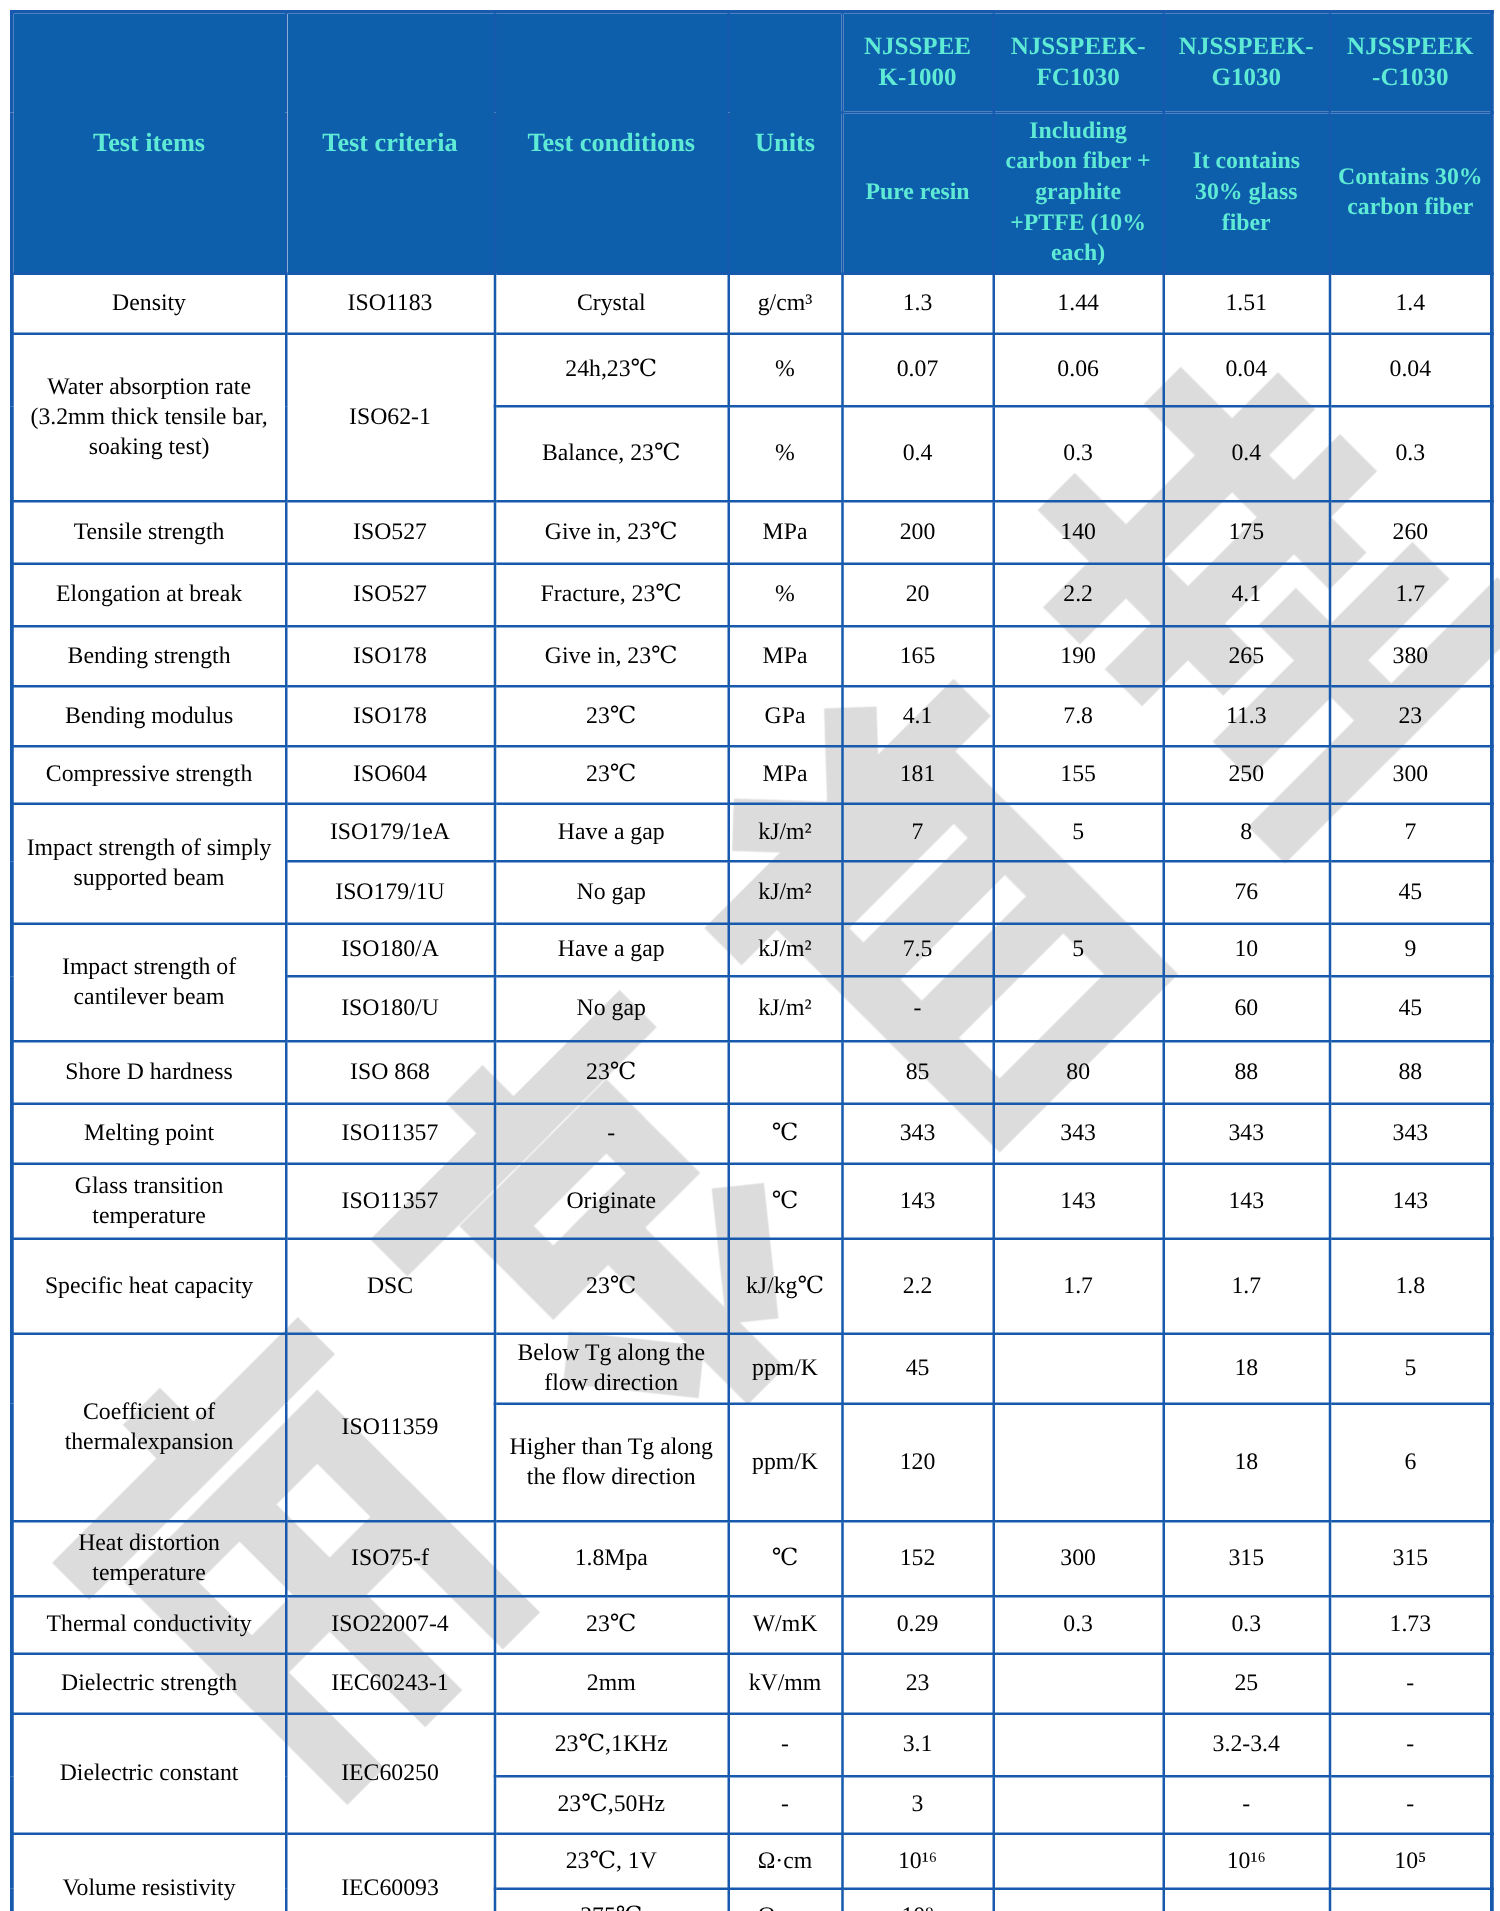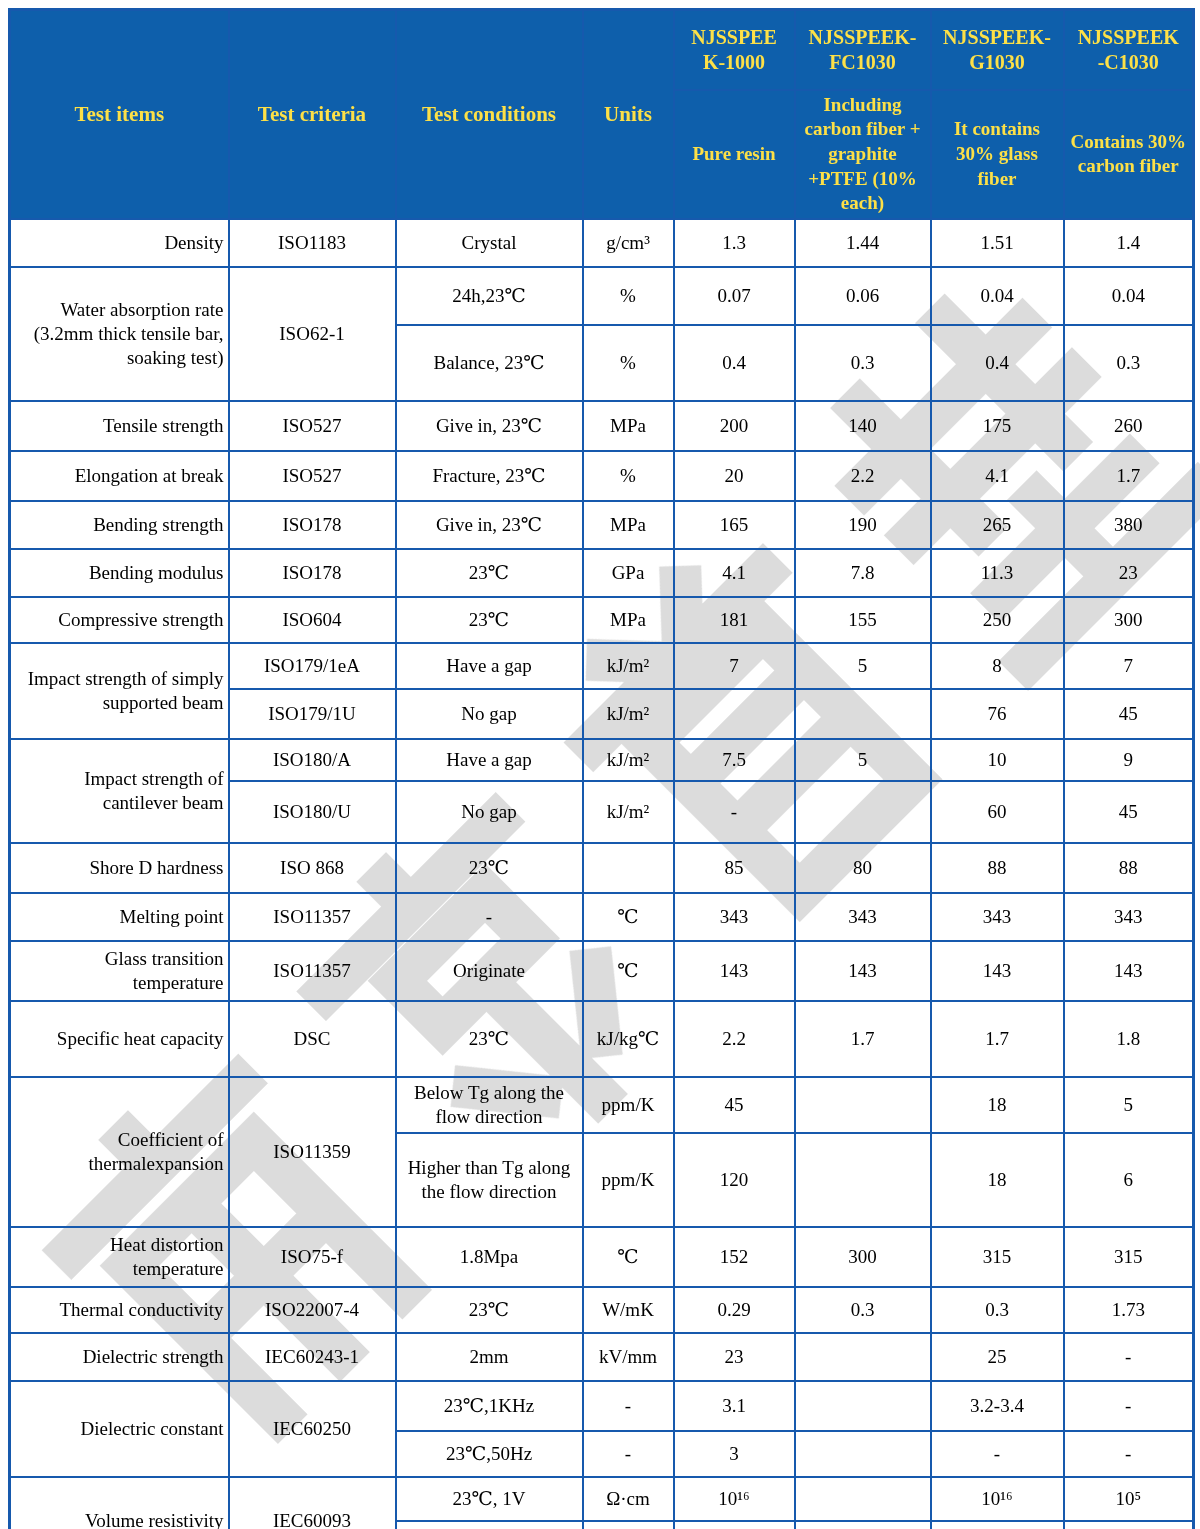--- a/index.html
+++ b/index.html
@@ -29,41 +29,41 @@
   }
   th,td{
     border:2px solid #1659ad;
     text-align:center;
     vertical-align:middle;
     padding:2px 4px;
     overflow:hidden;
   }
   thead th{
     background:#0e5fab;
-    color:#fde047;
+    color:#5eead4;
     font-weight:bold;
     font-size:21px;
   }
   th.pname{
     font-size:20px;
     white-space:pre-line;
     line-height:1.25;
   }
   th.pdesc{
     font-size:19px;
     line-height:1.3;
     margin-top:25px;
   }
   tbody td{
     background:transparent;
     color:#000000;
     font-size:19px;
     line-height:1.25;
   }
-  td.c-item{font-size:19px;text-align:right;}
+  td.c-item{font-size:19px;}
   td.c-cond{font-size:19px;}
 </style>
 </head>
 <body>
 
 <div class="page">
 
   <svg class="watermark" width="1200" height="1529" viewBox="0 0 1200 1529">
     <g transform="translate(630,850) rotate(-45)" stroke="#dadada" stroke-width="42" fill="none" stroke-linecap="square" opacity="0.95">
 
@@ -243,21 +243,21 @@
       <tr style="height:42px">
         <td class="c-item" rowspan="2">Impact strength of cantilever beam</td>
         <td>ISO180/A</td>
         <td class="c-cond">Have a gap</td>
         <td>kJ/m²</td>
         <td>7.5</td>
         <td>5</td>
         <td>10</td>
         <td>9</td>
       </tr>
-      <tr style="height:62px">
+      <tr style="height:52px">
         <td>ISO180/U</td>
         <td class="c-cond">No gap</td>
         <td>kJ/m²</td>
         <td>-</td>
         <td></td>
         <td>60</td>
         <td>45</td>
       </tr>
       <tr style="height:50px">
         <td class="c-item">Shore D hardness</td>

